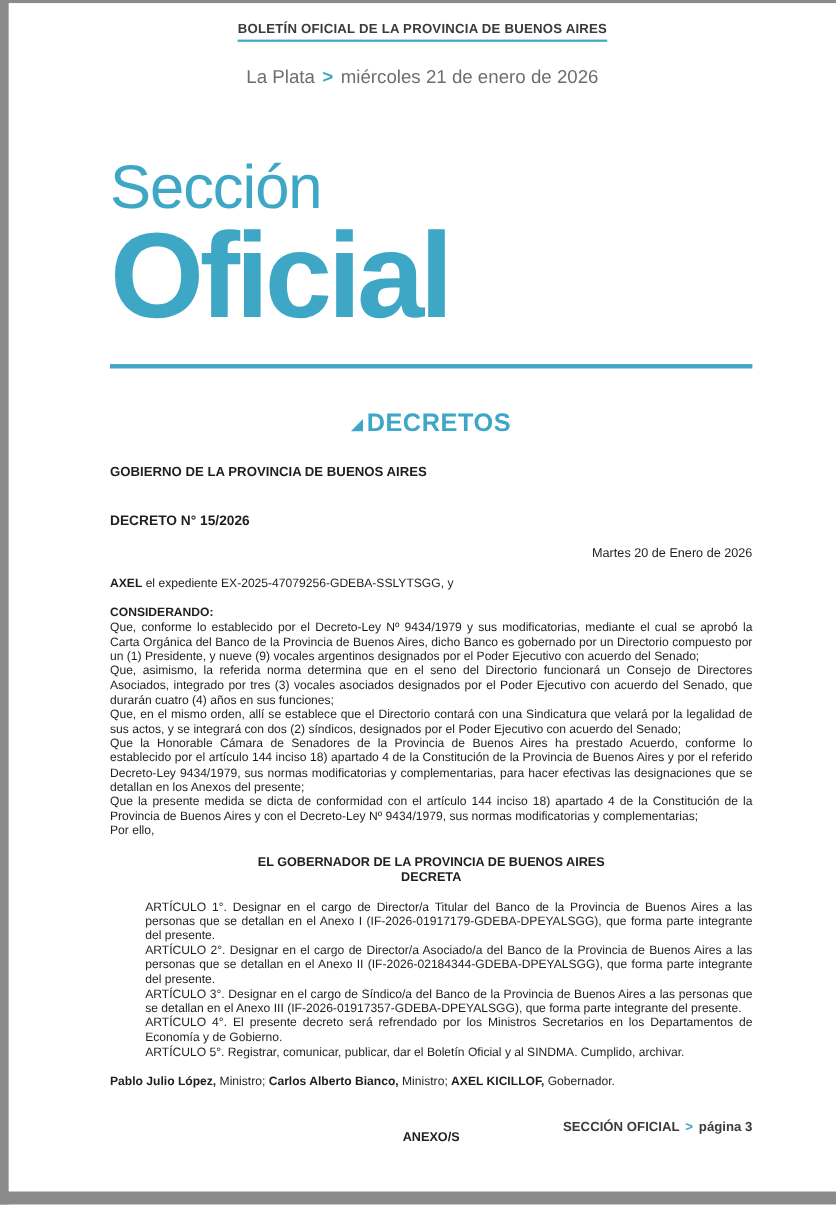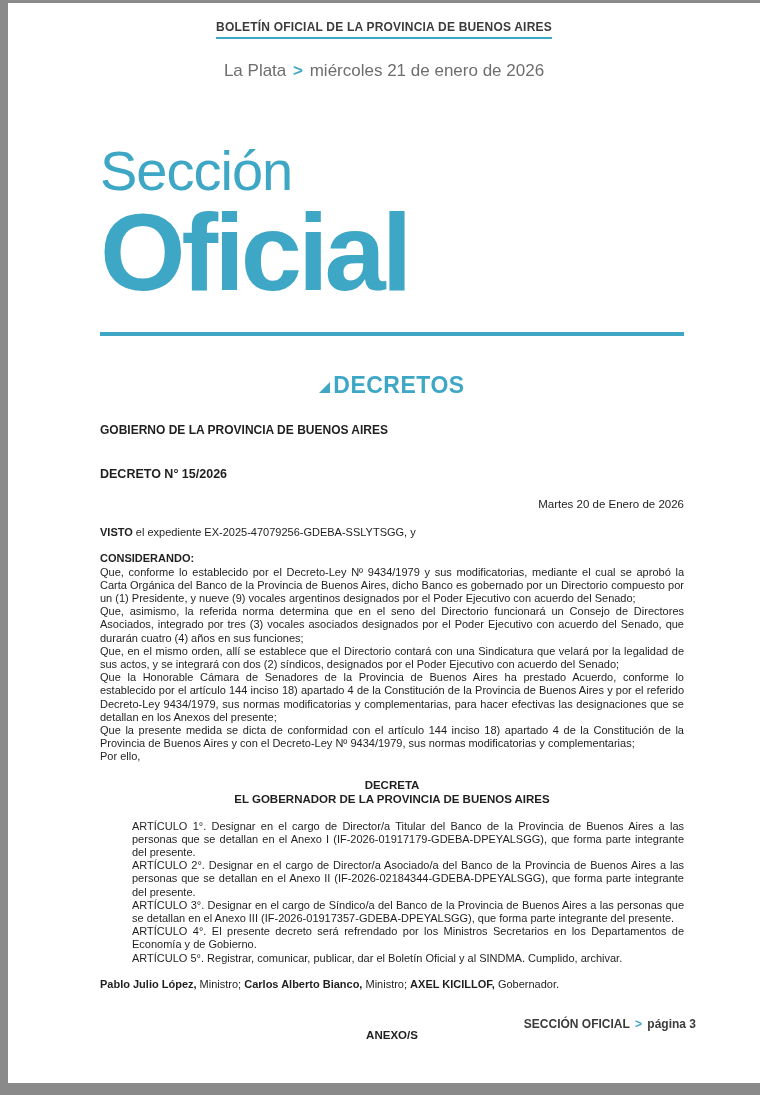--- a/index.html
+++ b/index.html
@@ -60,21 +60,21 @@
   .para{text-align:justify;}
   .visto{margin-top:15px;}
   .b{font-weight:bold;}
   .considerando-label{margin-top:13px;font-weight:bold;}
   .centered-auth{margin-top:14px;text-align:center;font-weight:bold;font-size:11.5px;line-height:14.5px;}
   .articles{margin-top:13px;margin-left:32px;}
   .signatories{margin-top:13px;}
   .annex{margin-top:38px;text-align:center;font-weight:bold;font-size:11.5px;}
 
   .footer{
-    position:absolute;right:64px;bottom:52px;
+    position:absolute;right:76px;bottom:52px;
     font-size:12px;font-weight:bold;color:#3b3b3b;
   }
 </style>
 </head>
 <body>
 
 <div class="frame-left"></div>
 <div class="frame-top"></div>
 <div class="frame-bottom"></div>
 
@@ -105,36 +105,36 @@
     <div class="gov-line">GOBIERNO DE LA PROVINCIA DE BUENOS AIRES</div>
 
     <div class="decree-num">DECRETO N° 15/2026</div>
 
     <div class="dateline">
       <div>Martes 20 de Enero de 2026</div>
     </div>
 
     <div class="bodytext">
 
-      <p class="para visto"><span class="b">VISTO</span><span> el expediente EX-2025-47079256-GDEBA-SSLYTSGG, y</span></p>
+      <p class="para visto"><span class="b">AXEL</span><span> el expediente EX-2025-47079256-GDEBA-SSLYTSGG, y</span></p>
 
       <p class="considerando-label">CONSIDERANDO:</p>
 
       <div>
         <p class="para">Que, conforme lo establecido por el Decreto-Ley Nº 9434/1979 y sus modificatorias, mediante el cual se aprobó la Carta Orgánica del Banco de la Provincia de Buenos Aires, dicho Banco es gobernado por un Directorio compuesto por un (1) Presidente, y nueve (9) vocales argentinos designados por el Poder Ejecutivo con acuerdo del Senado;</p>
         <p class="para">Que, asimismo, la referida norma determina que en el seno del Directorio funcionará un Consejo de Directores Asociados, integrado por tres (3) vocales asociados designados por el Poder Ejecutivo con acuerdo del Senado, que durarán cuatro (4) años en sus funciones;</p>
         <p class="para">Que, en el mismo orden, allí se establece que el Directorio contará con una Sindicatura que velará por la legalidad de sus actos, y se integrará con dos (2) síndicos, designados por el Poder Ejecutivo con acuerdo del Senado;</p>
         <p class="para">Que la Honorable Cámara de Senadores de la Provincia de Buenos Aires ha prestado Acuerdo, conforme lo establecido por el artículo 144 inciso 18) apartado 4 de la Constitución de la Provincia de Buenos Aires y por el referido Decreto-Ley 9434/1979, sus normas modificatorias y complementarias, para hacer efectivas las designaciones que se detallan en los Anexos del presente;</p>
         <p class="para">Que la presente medida se dicta de conformidad con el artículo 144 inciso 18) apartado 4 de la Constitución de la Provincia de Buenos Aires y con el Decreto-Ley Nº 9434/1979, sus normas modificatorias y complementarias;</p>
         <p>Por ello,</p>
       </div>
 
       <div class="centered-auth">
+        <div>EL GOBERNADOR DE LA PROVINCIA DE BUENOS AIRES</div>
         <div>DECRETA</div>
-        <div>EL GOBERNADOR DE LA PROVINCIA DE BUENOS AIRES</div>
       </div>
 
       <div class="articles">
         <p class="para">ARTÍCULO 1°. Designar en el cargo de Director/a Titular del Banco de la Provincia de Buenos Aires a las personas que se detallan en el Anexo I (IF-2026-01917179-GDEBA-DPEYALSGG), que forma parte integrante del presente.</p>
         <p class="para">ARTÍCULO 2°. Designar en el cargo de Director/a Asociado/a del Banco de la Provincia de Buenos Aires a las personas que se detallan en el Anexo II (IF-2026-02184344-GDEBA-DPEYALSGG), que forma parte integrante del presente.</p>
         <p class="para">ARTÍCULO 3°. Designar en el cargo de Síndico/a del Banco de la Provincia de Buenos Aires a las personas que se detallan en el Anexo III (IF-2026-01917357-GDEBA-DPEYALSGG), que forma parte integrante del presente.</p>
         <p class="para">ARTÍCULO 4°. El presente decreto será refrendado por los Ministros Secretarios en los Departamentos de Economía y de Gobierno.</p>
         <p class="para">ARTÍCULO 5°. Registrar, comunicar, publicar, dar el Boletín Oficial y al SINDMA. Cumplido, archivar.</p>
       </div>
 

